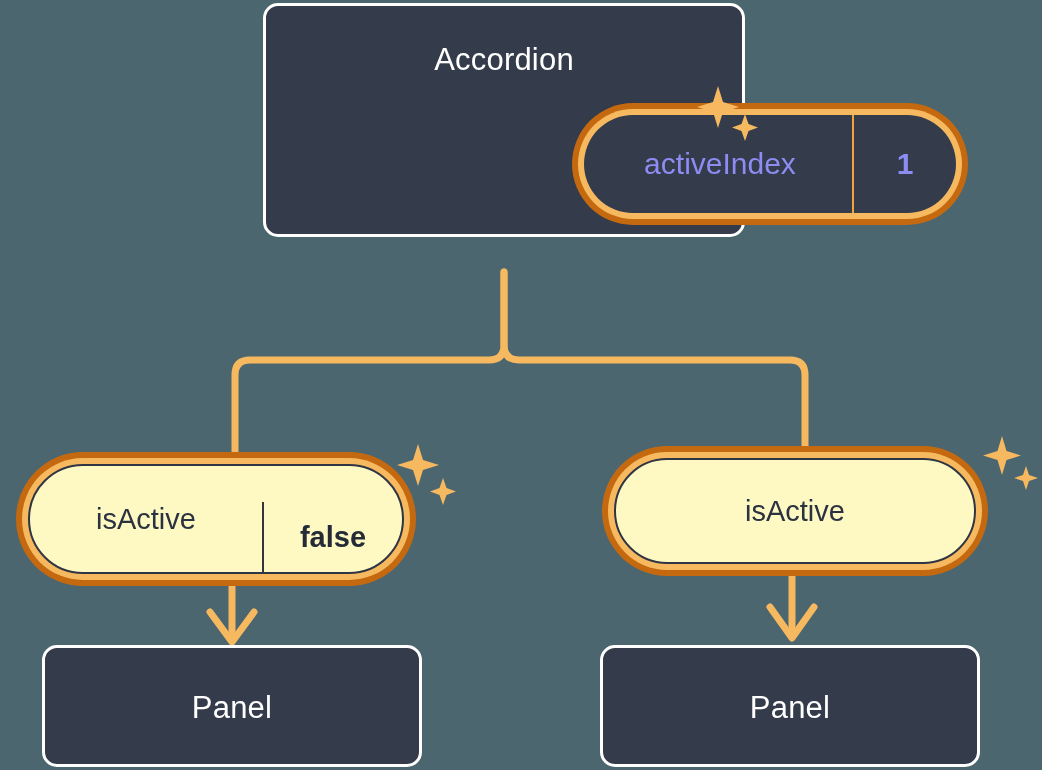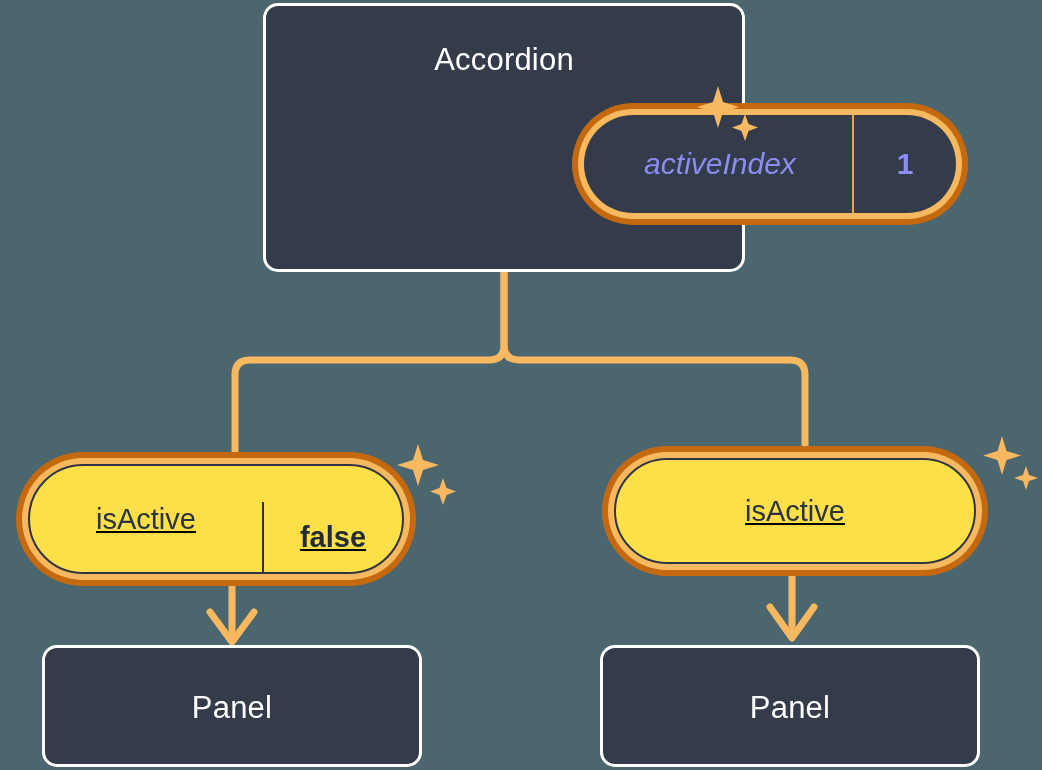--- a/index.html
+++ b/index.html
@@ -44,21 +44,21 @@
     text-align: center;
     letter-spacing: 0.2px;
     white-space: nowrap;
   }
 
   
   #accordion-box {
     left: 263px;
     top: 3px;
     width: 482px;
-    height: 269px;
+    height: 234px;
   }
   #accordion-title {
     position: absolute;
     left: 0;
     right: 0;
     top: 36px;
   }
 
   
   .panel-box {
@@ -119,35 +119,33 @@
   
   .pill-dark .pill-inner {
     background: #343b4a;
     border: 0;
   }
   .pill-dark .pill-key {
     color: #8c8cf2;
     font-size: 30px;
     padding: 0 22px 0 26px;
     flex: 1 1 auto;
-    font-style: italic;
   }
   .pill-dark .pill-val {
     color: #8c8cf2;
     font-size: 30px;
     font-weight: bold;
     border-left: 2px solid #f0a53c;
     flex: 0 0 104px;
   }
 
   
   .pill-purple .pill-inner {
-    background: #fde047;
+    background: #fef9c3;
     border: 2px solid #2f3542;
-    text-decoration: underline;
   }
   .pill-purple .pill-key {
     color: #2b3240;
     font-size: 29px;
     flex: 1 1 auto;
     padding: 0 16px;
   }
   .pill-purple .pill-val {
     color: #242a36;
     font-size: 29px;

